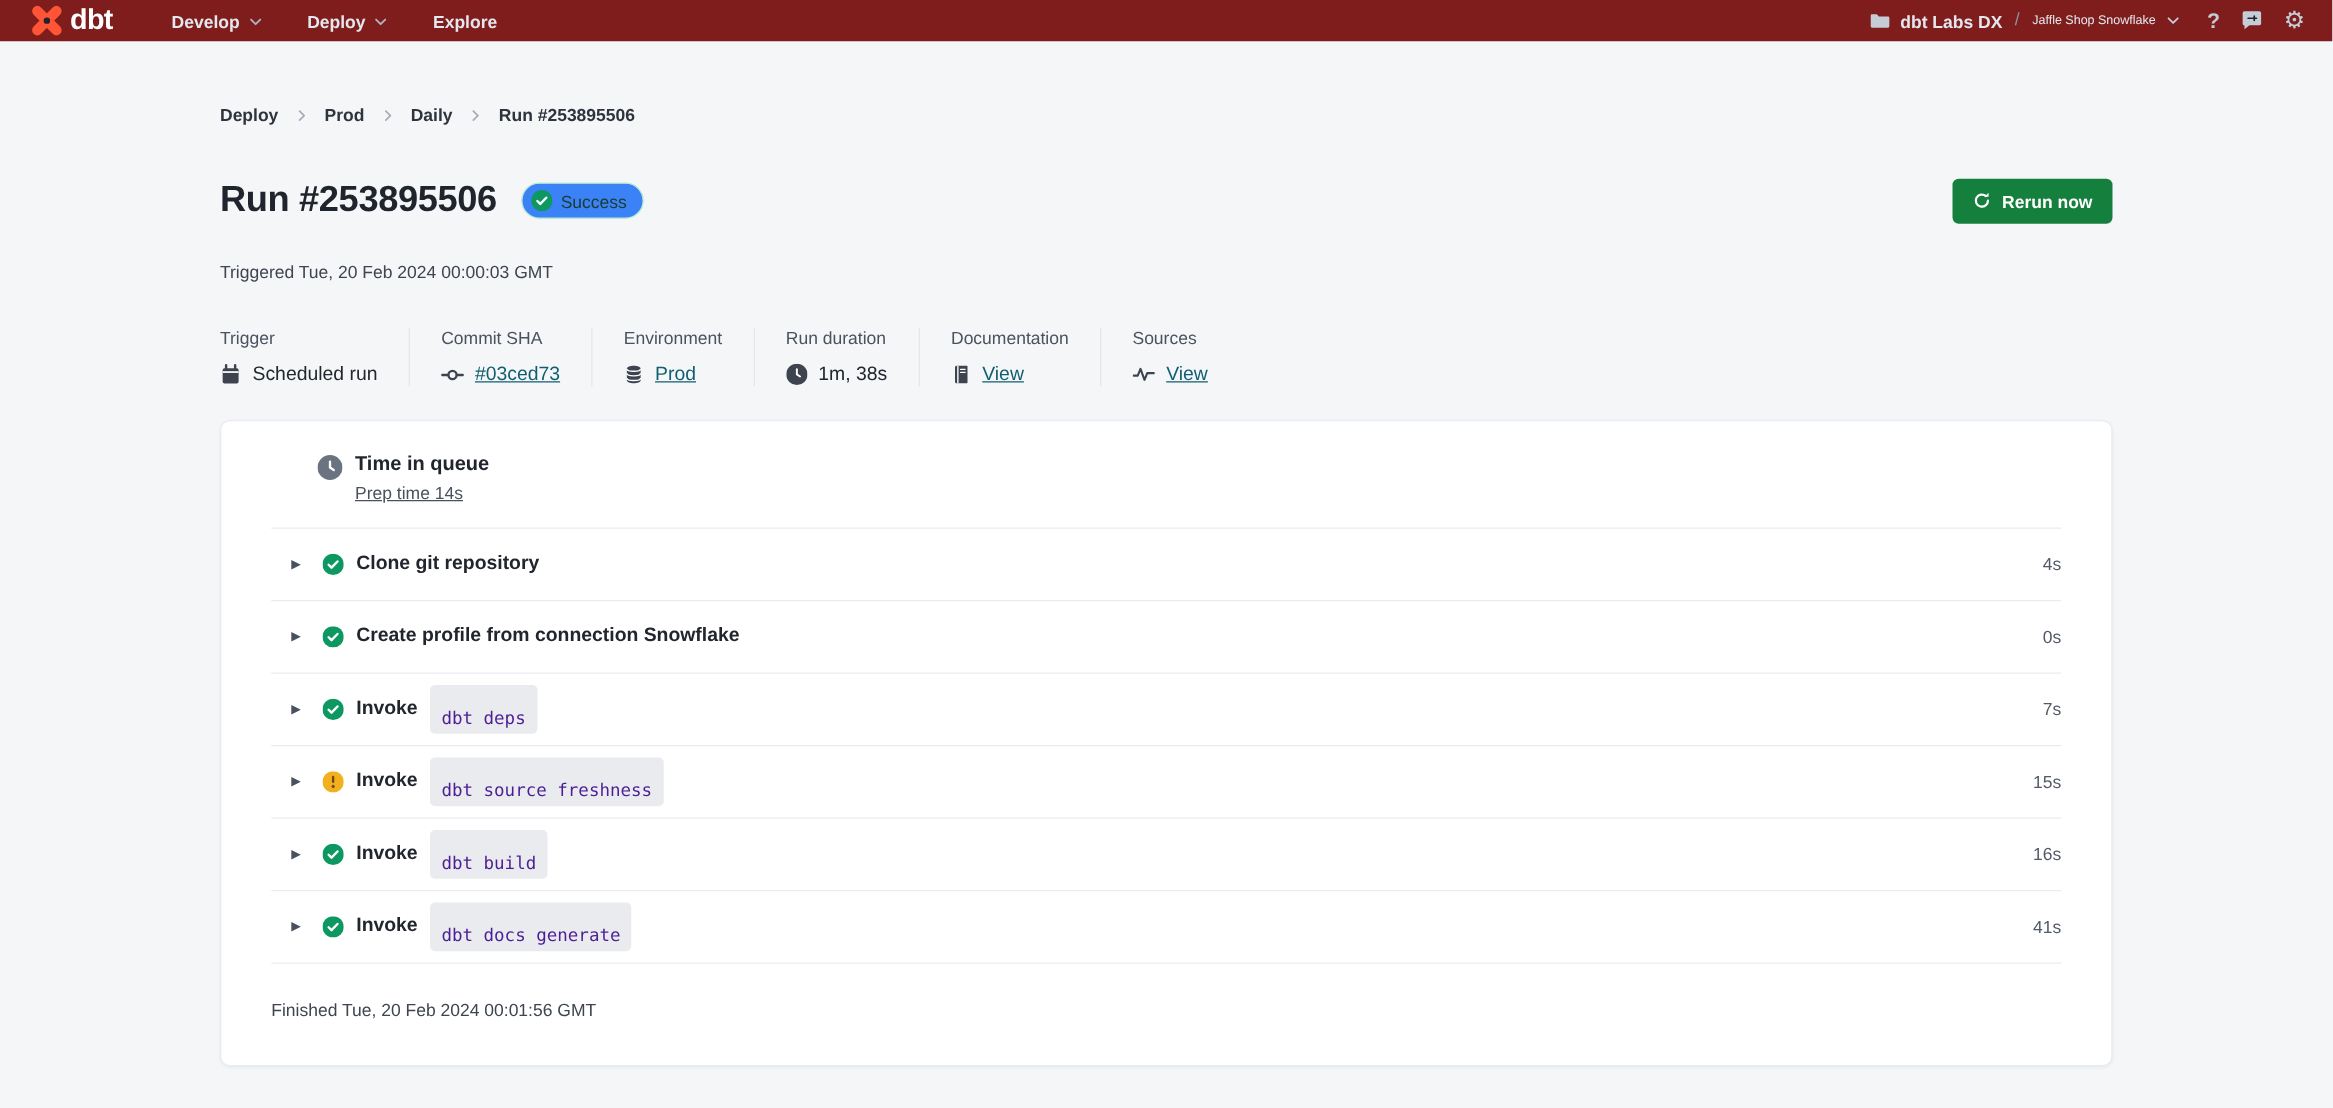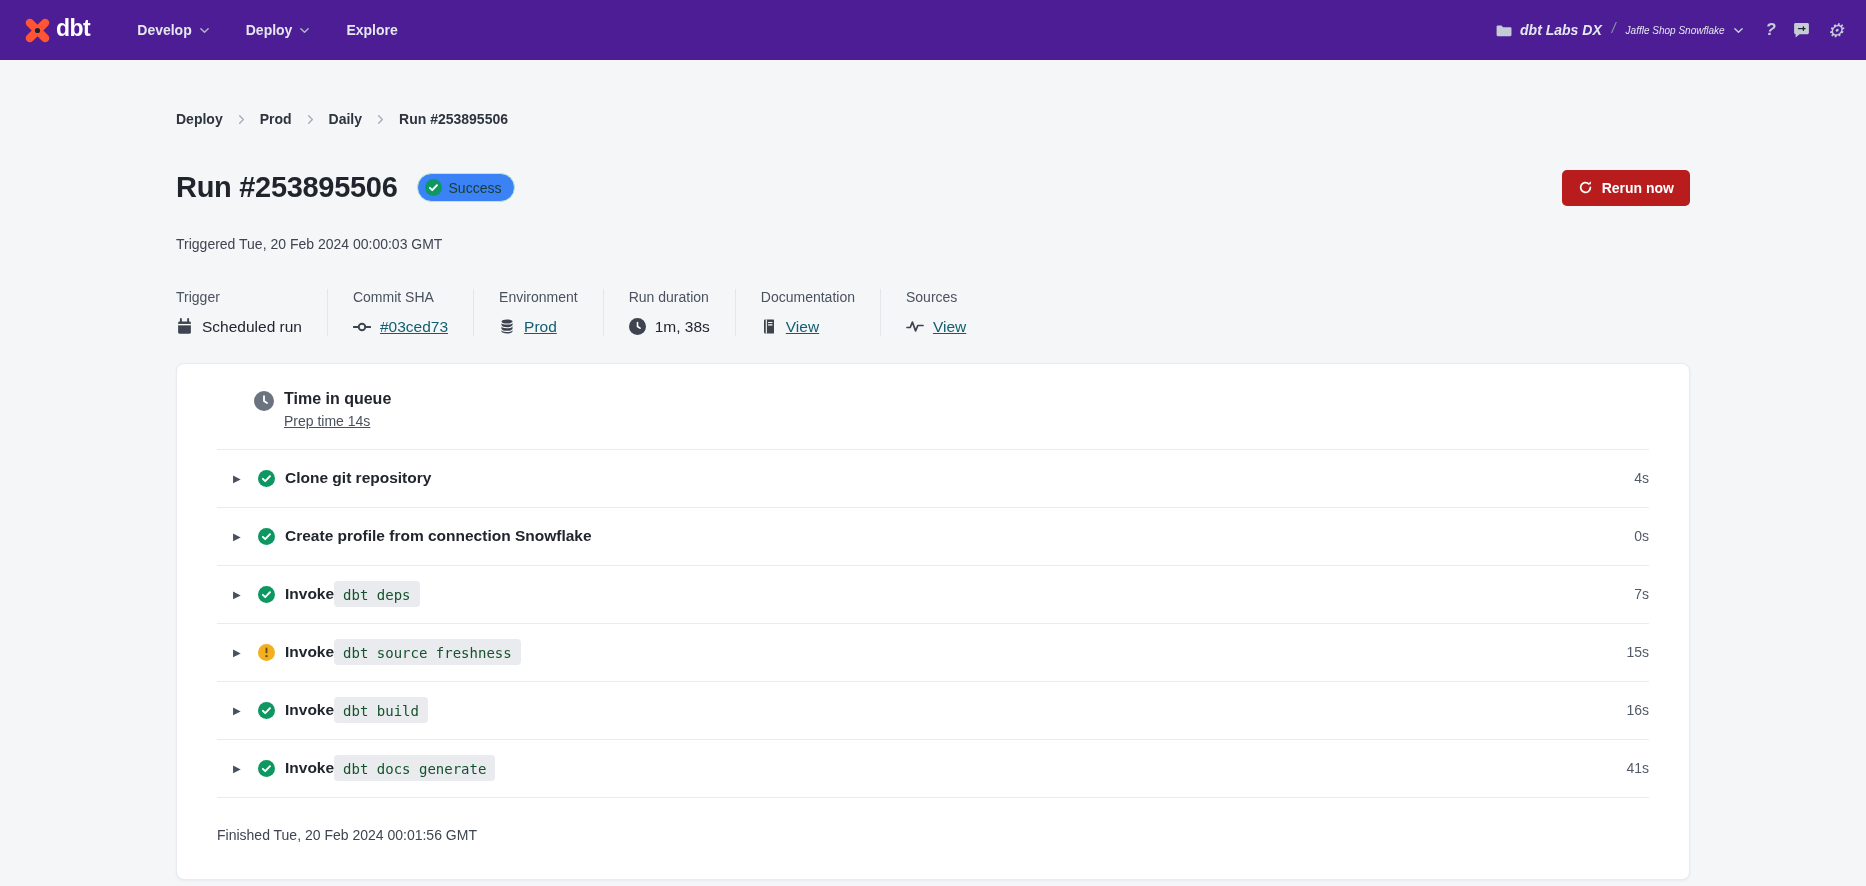--- a/index.html
+++ b/index.html
@@ -8,35 +8,35 @@
     width:1866px; height:886px; overflow:hidden;
     background:#f4f6f8;
     font-family:"Liberation Sans", sans-serif;
     color:#23272f;
     -webkit-font-smoothing:antialiased;
   }
   a { text-decoration:none; }
 
   
   .topnav {
-    height:60px; background:#4c1d95;
+    height:33px; background:#7f1d1d;
     display:flex; align-items:center; justify-content:space-between;
     padding:0 22px 0 24px;
   }
   .nav-left { display:flex; align-items:center; }
   .logo { display:flex; align-items:center; gap:5px; margin-right:34px; cursor:pointer; }
   .logo-text { color:#ffffff; font-size:23px; font-weight:700; letter-spacing:-0.5px; line-height:1; padding-bottom:3px; }
   .nav-menu { display:flex; gap:10px; }
   .nav-item {
     color:#e4e8ee; font-size:14px; font-weight:600;
     display:flex; align-items:center; gap:7px;
     padding:9px 13px; border-radius:4px; cursor:pointer;
   }
   .nav-item svg { margin-top:1px; }
-  .nav-right { display:flex; color:#e4e8ee;font-style:italic; }
+  .nav-right { display:flex; color:#e4e8ee; }
   .account { display:flex; align-items:center; gap:8px; font-size:14px; font-weight:700; cursor:pointer; }
   .slash { color:#8d95a3; font-size:14px; margin:0 10px; }
   .project { display:flex; align-items:center; gap:8px; font-size:10px; font-weight:400; cursor:pointer; }
   .nav-icons { display:flex; align-items:center; gap:16px; margin-left:22px; }
   .nav-icon-btn { cursor:pointer; display:flex; align-items:center; justify-content:center; color:#c6ccd6; }
   .help-glyph { font-size:17px; font-weight:700; color:#c6ccd6; }
   .gear-glyph { font-size:19px; color:#c6ccd6; line-height:1; }
 
   
   .page { width:1514px; margin:0 auto; }
@@ -47,21 +47,21 @@
 
   .header-row { margin-top:25px; display:flex; align-items:center; }
   .page-title { font-size:29px; font-weight:700; color:#1f242d; letter-spacing:-0.3px; }
   .status-badge {
     margin-left:19px; display:inline-flex; align-items:center; gap:7px;
     background:#3b82f6; border:1px solid #b9ebd1; border-radius:999px;
     padding:5px 13px 5px 7px; font-size:14px; font-weight:500; color:#193c2f;
   }
   .rerun-btn {
     margin-left:auto; display:flex; align-items:center; gap:9px;
-    background:#b91c1c; color:#ffffff; border:none; border-radius:5px;
+    background:#15803d; color:#ffffff; border:none; border-radius:5px;
     padding:10px 16px; font-size:14px; font-weight:600; cursor:pointer;
     font-family:"Liberation Sans", sans-serif;
   }
   .triggered { margin-top:12px; font-size:14px; color:#3e4450; }
 
   
   .meta-row { margin-top:37px; display:flex; align-items:stretch; }
   .meta-divider { width:1px; background:#e3e6ea; margin:0 25px; }
   .meta-label { font-size:14px; color:#4a5260; }
   .meta-value { margin-top:13px; display:flex; align-items:center; gap:9px; font-size:15.5px; color:#22262e; }
@@ -87,23 +87,23 @@
   .queue-title { font-size:16px; font-weight:700; color:#21252d; }
   .queue-link { margin-top:5px; font-size:14px; color:#4a515e; text-decoration:underline; cursor:pointer; width:max-content; }
 
   .row-divider { height:1px; background:#e9ebef; margin:0 40px; }
 
   .step-row { height:57px; display:flex; align-items:center; padding:0 40px; cursor:pointer; }
   .caret { margin-left:16px; width:12px; font-size:10px; color:#4a515e; flex:none; }
   .step-status { margin-left:13px; display:flex; flex:none; }
   .step-label { margin-left:10px; font-size:15.5px; font-weight:700; color:#21252d; }
   .code-chip {
-    font-family:"DejaVu Sans Mono", monospace;
-    font-size:14px; color:#14532d; background:#e9ebee;
-    padding:6px 9px 4px; border-radius:4px;
+    margin-left:10px; font-family:"DejaVu Sans Mono", monospace;
+    font-size:14px; color:#4c1d95; background:#e9ebee;
+    padding:19px 9px 4px; border-radius:4px;
   }
   .step-duration { margin-left:auto; font-size:14px; color:#525a68; }
 
   .finished { padding:29px 40px 36px; font-size:14px; color:#3e4550; }
 </style>
 </head>
 <body>
 
 <header class="topnav">
   <div class="nav-left">

